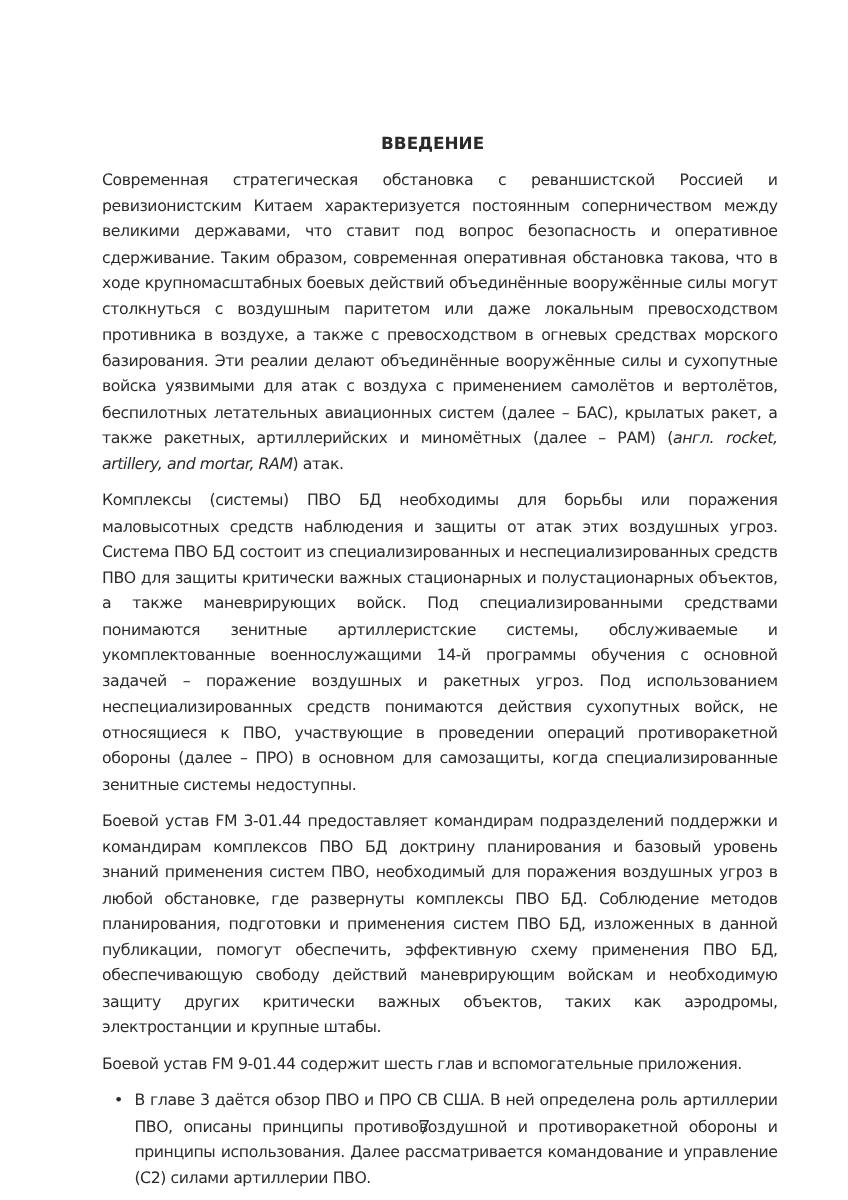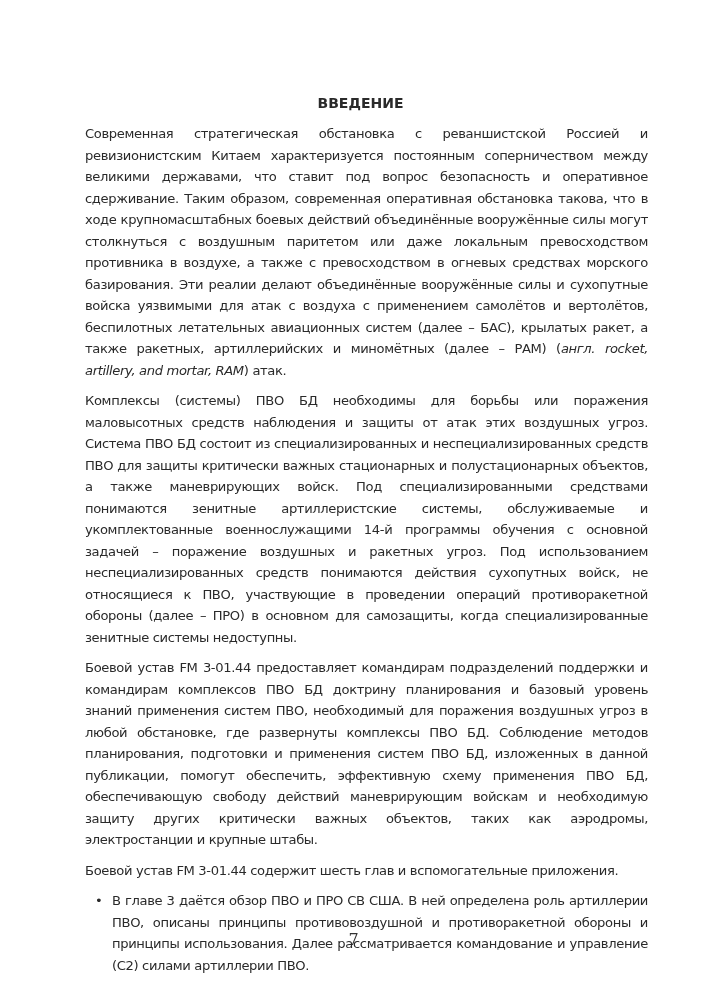--- a/index.html
+++ b/index.html
@@ -6,21 +6,21 @@
   body { width: 707px; height: 1000px; position: relative; overflow: hidden; }
   .page {
     position: absolute; left: 73px; top: 92px; width: 575px;
     font-family: "DejaVu Sans", sans-serif;
     color: #2a2a2a;
     font-size: 13.1px;
     line-height: 21.5px;
     letter-spacing: -0.35px;
   }
   h1 {
-    margin: 0 0 9px 0;
+    margin: 17px 0 9px 0;
     text-align: center;
     font-size: 14px;
     font-weight: bold;
     line-height: 22px;
     letter-spacing: 0;
   }
   p {
     margin: 0 0 9px 12px;
     text-align: justify;
   }
@@ -49,21 +49,21 @@
 
 <div class="page">
   <h1>ВВЕДЕНИЕ</h1>
 
   <p><span>Современная стратегическая обстановка с реваншистской Россией и ревизионистским Китаем характеризуется постоянным соперничеством между великими державами, что ставит под вопрос безопасность и оперативное сдерживание. Таким образом, современная оперативная обстановка такова, что в ходе крупномасштабных боевых действий объединённые вооружённые силы могут столкнуться с воздушным паритетом или даже локальным превосходством противника в воздухе, а также с превосходством в огневых средствах морского базирования. Эти реалии делают объединённые вооружённые силы и сухопутные войска уязвимыми для атак с воздуха с применением самолётов и вертолётов, беспилотных летательных авиационных систем (далее – БАС), крылатых ракет, а также ракетных, артиллерийских и миномётных (далее – РАМ) (</span><em>англ. rocket, artillery, and mortar, RAM</em><span>) атак.</span></p>
 
   <p>Комплексы (системы) ПВО БД необходимы для борьбы или поражения маловысотных средств наблюдения и защиты от атак этих воздушных угроз. Система ПВО БД состоит из специализированных и неспециализированных средств ПВО для защиты критически важных стационарных и полустационарных объектов, а также маневрирующих войск. Под специализированными средствами понимаются зенитные артиллеристские системы, обслуживаемые и укомплектованные военнослужащими 14-й программы обучения с основной задачей – поражение воздушных и ракетных угроз. Под использованием неспециализированных средств понимаются действия сухопутных войск, не относящиеся к ПВО, участвующие в проведении операций противоракетной обороны (далее – ПРО) в основном для самозащиты, когда специализированные зенитные системы недоступны.</p>
 
   <p>Боевой устав FM 3-01.44 предоставляет командирам подразделений поддержки и командирам комплексов ПВО БД доктрину планирования и базовый уровень знаний применения систем ПВО, необходимый для поражения воздушных угроз в любой обстановке, где развернуты комплексы ПВО БД. Соблюдение методов планирования, подготовки и применения систем ПВО БД, изложенных в данной публикации, помогут обеспечить, эффективную схему применения ПВО БД, обеспечивающую свободу действий маневрирующим войскам и необходимую защиту других критически важных объектов, таких как аэродромы, электростанции и крупные штабы.</p>
 
-  <p>Боевой устав FM 3-01.44 содержит шесть глав и вспомогательные приложения.</p>
+  <p>Боевой устав FM 9-01.44 содержит шесть глав и вспомогательные приложения.</p>
 
   <ul>
     <li>
       <span class="bullet">•</span>
       <span>В главе 3 даётся обзор ПВО и ПРО СВ США. В ней определена роль артиллерии ПВО, описаны принципы противовоздушной и противоракетной обороны и принципы использования. Далее рассматривается командование и управление (С2) силами артиллерии ПВО.</span>
     </li>
   </ul>
 </div>
 
 <div class="page-number">7</div>

